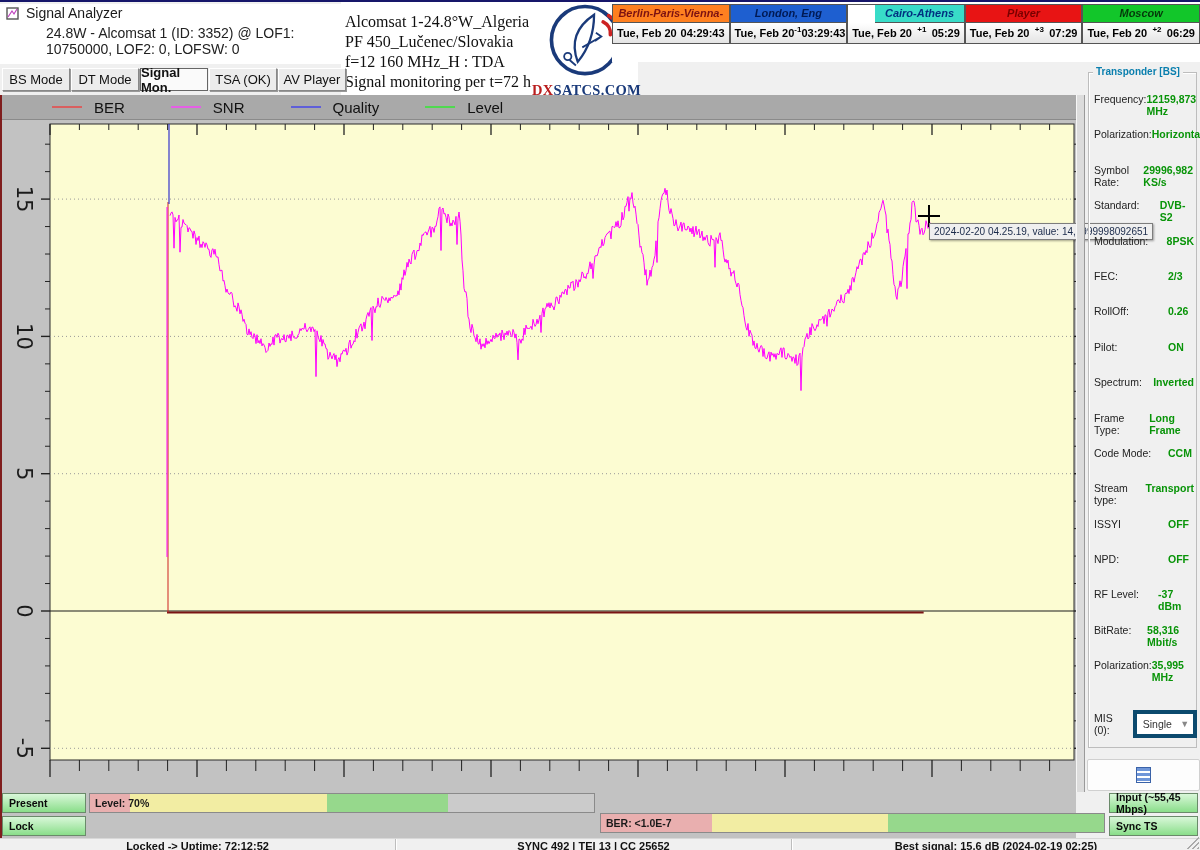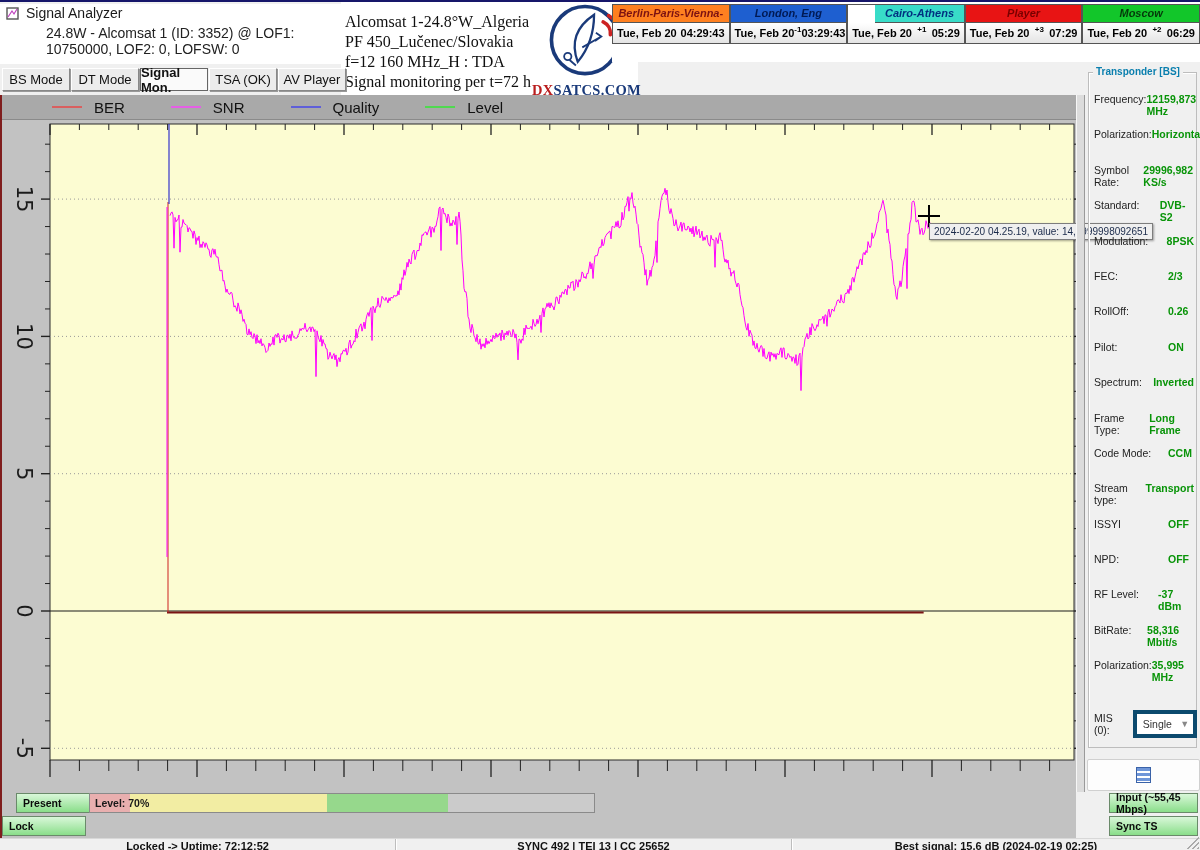--- a/index.html
+++ b/index.html
@@ -402,30 +402,38 @@
       <span class="val">Single</span>
       <span class="chev">▼</span>
     </div>
   </div>
 </div>
 <div class="abs" id="report-button">
   <div id="report-icon"></div>
 </div>
 
 <div id="bottom-rows">
-    <div class="abs badge" style="left: 16px; top: 791px; width: 84px; height: 20px;">Present</div>
+    <div class="abs badge" style="left: 2px; top: 791px; width: 84px; height: 20px;">Present</div>
     <div class="abs pbar" style="left: 89px; top: 791px; width: 506px; height: 20px;">
       <div class="segs">
         <div class="seg-pink" style="width: 8%;"></div>
         <div class="seg-yellow" style="width: 39%;"></div>
         <div class="seg-green" style="width: 24%;"></div>
         <div class="seg-gray" style="width: 29%;"></div>
       </div>
       <div class="plabel">Level: 70%</div>
     </div>
+    <div class="abs pbar" style="left: 600px; top: 791px; width: 505px; height: 20px;">
+      <div class="segs">
+        <div class="seg-pink" style="width: 22%;"></div>
+        <div class="seg-yellow" style="width: 35%;"></div>
+        <div class="seg-green" style="width: 43%;"></div>
+      </div>
+      <div class="plabel">BER: &lt;1.0E-7</div>
+    </div>
     <div class="abs badge" style="left: 1109px; top: 791px; width: 89px; height: 20px;">Input (~55,45 Mbps)</div>
     <div class="abs badge" style="left: 2px; top: 814px; width: 84px; height: 20px;">Lock</div>
     <div class="abs badge" style="left: 1109px; top: 814px; width: 89px; height: 20px;">Sync TS</div>
   </div>
 
 <div class="abs" id="statusbar">
   <div class="sb-section" style="width:395px">Locked -&gt; Uptime: 72:12:52</div>
   <div class="sb-section" style="width:395px">SYNC 492 | TEI 13 | CC 25652</div>
   <div class="sb-section" style="flex:1;border-right:none">Best signal: 15,6 dB (2024-02-19 02:25)</div>
 </div>

